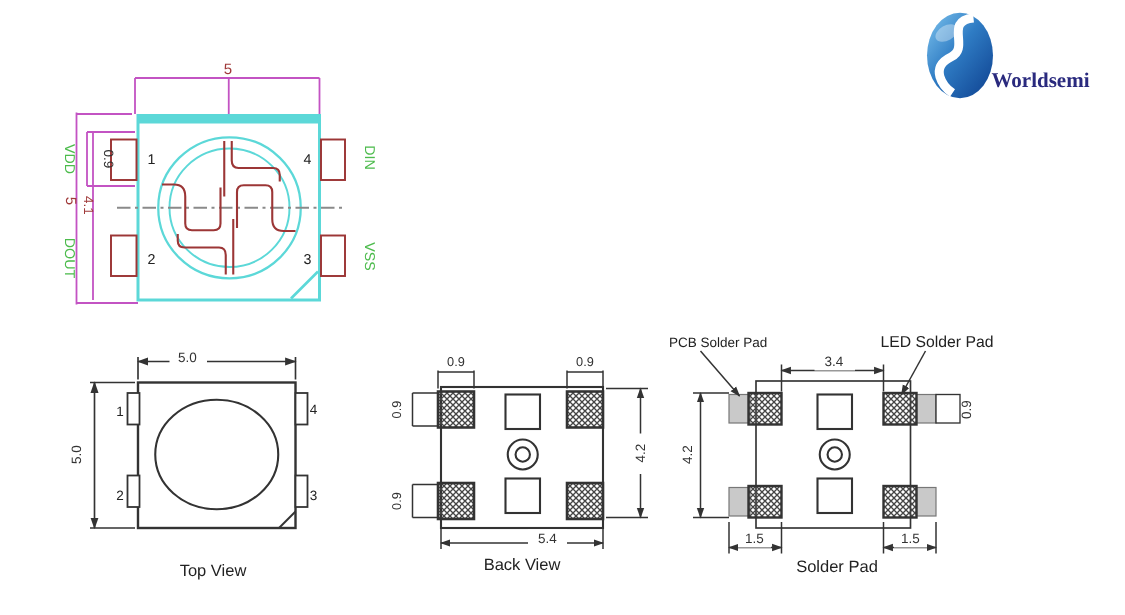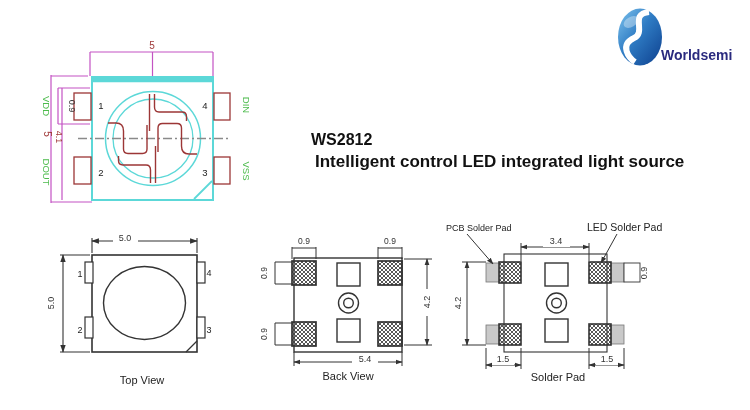--- a/index.html
+++ b/index.html
@@ -3,21 +3,21 @@
 <meta charset="utf-8">
 <style>
   html,body{margin:0;padding:0;background:#fff;}
   .page{position:relative;width:750px;height:410px;background:#ffffff;overflow:hidden;
         font-family:"Liberation Sans", sans-serif;}
   .abs{position:absolute;}
   svg text{font-family:"Liberation Sans", sans-serif;}
   .title-block{position:absolute;left:311px;top:130px;color:#111;}
   .title-line1{font-size:16px;font-weight:bold;line-height:1.2;}
   .title-line2{font-size:17px;font-weight:bold;line-height:1.2;margin-top:3px;margin-left:4px;white-space:nowrap;}
-  .brand-text{position:absolute;left:661px;top:47px;font-family:Liberation Sans, sans-serif;
+  .brand-text{position:absolute;left:661px;top:47px;font-family:Liberation Serif, serif;
               font-weight:bold;font-size:14px;color:#2a2a7e;text-align:center;}
 </style>
 </head>
 <body>
 
 <div class="page">
 
   <svg class="abs" style="left:28px;top:8px" width="272" height="212" viewBox="28 8 272 212">
 
     <g stroke="#c353c3" stroke-width="1.2" fill="none">
@@ -67,24 +67,20 @@
     <text x="69" y="106" font-size="9" fill="#333" text-anchor="middle" transform="rotate(90 69 106)">0.9</text>
 
     <g font-size="9.5" fill="#4cbb4c" text-anchor="middle">
       <text x="43" y="106" transform="rotate(90 43 106)">VDD</text>
       <text x="43" y="172" transform="rotate(90 43 172)">DOUT</text>
       <text x="243" y="105" transform="rotate(90 243 105)">DIN</text>
       <text x="243" y="171" transform="rotate(90 243 171)">VSS</text>
     </g>
   </svg>
 
-  <div class="title-block">
-    <div class="title-line1">WS2812</div>
-    <div class="title-line2">Intelligent control LED integrated light source</div>
-  </div>
 
   <svg class="abs" style="left:612px;top:5px" width="56" height="64" viewBox="0 0 56 64">
     <defs>
       <linearGradient id="lgrad" x1="0" y1="0" x2="1" y2="1">
         <stop offset="0" stop-color="#7ec4ee"></stop>
         <stop offset="0.45" stop-color="#2f7cc4"></stop>
         <stop offset="1" stop-color="#0d3f8e"></stop>
       </linearGradient>
     </defs>
     <ellipse cx="28" cy="32" rx="22" ry="28.5" fill="url(#lgrad)"></ellipse>

